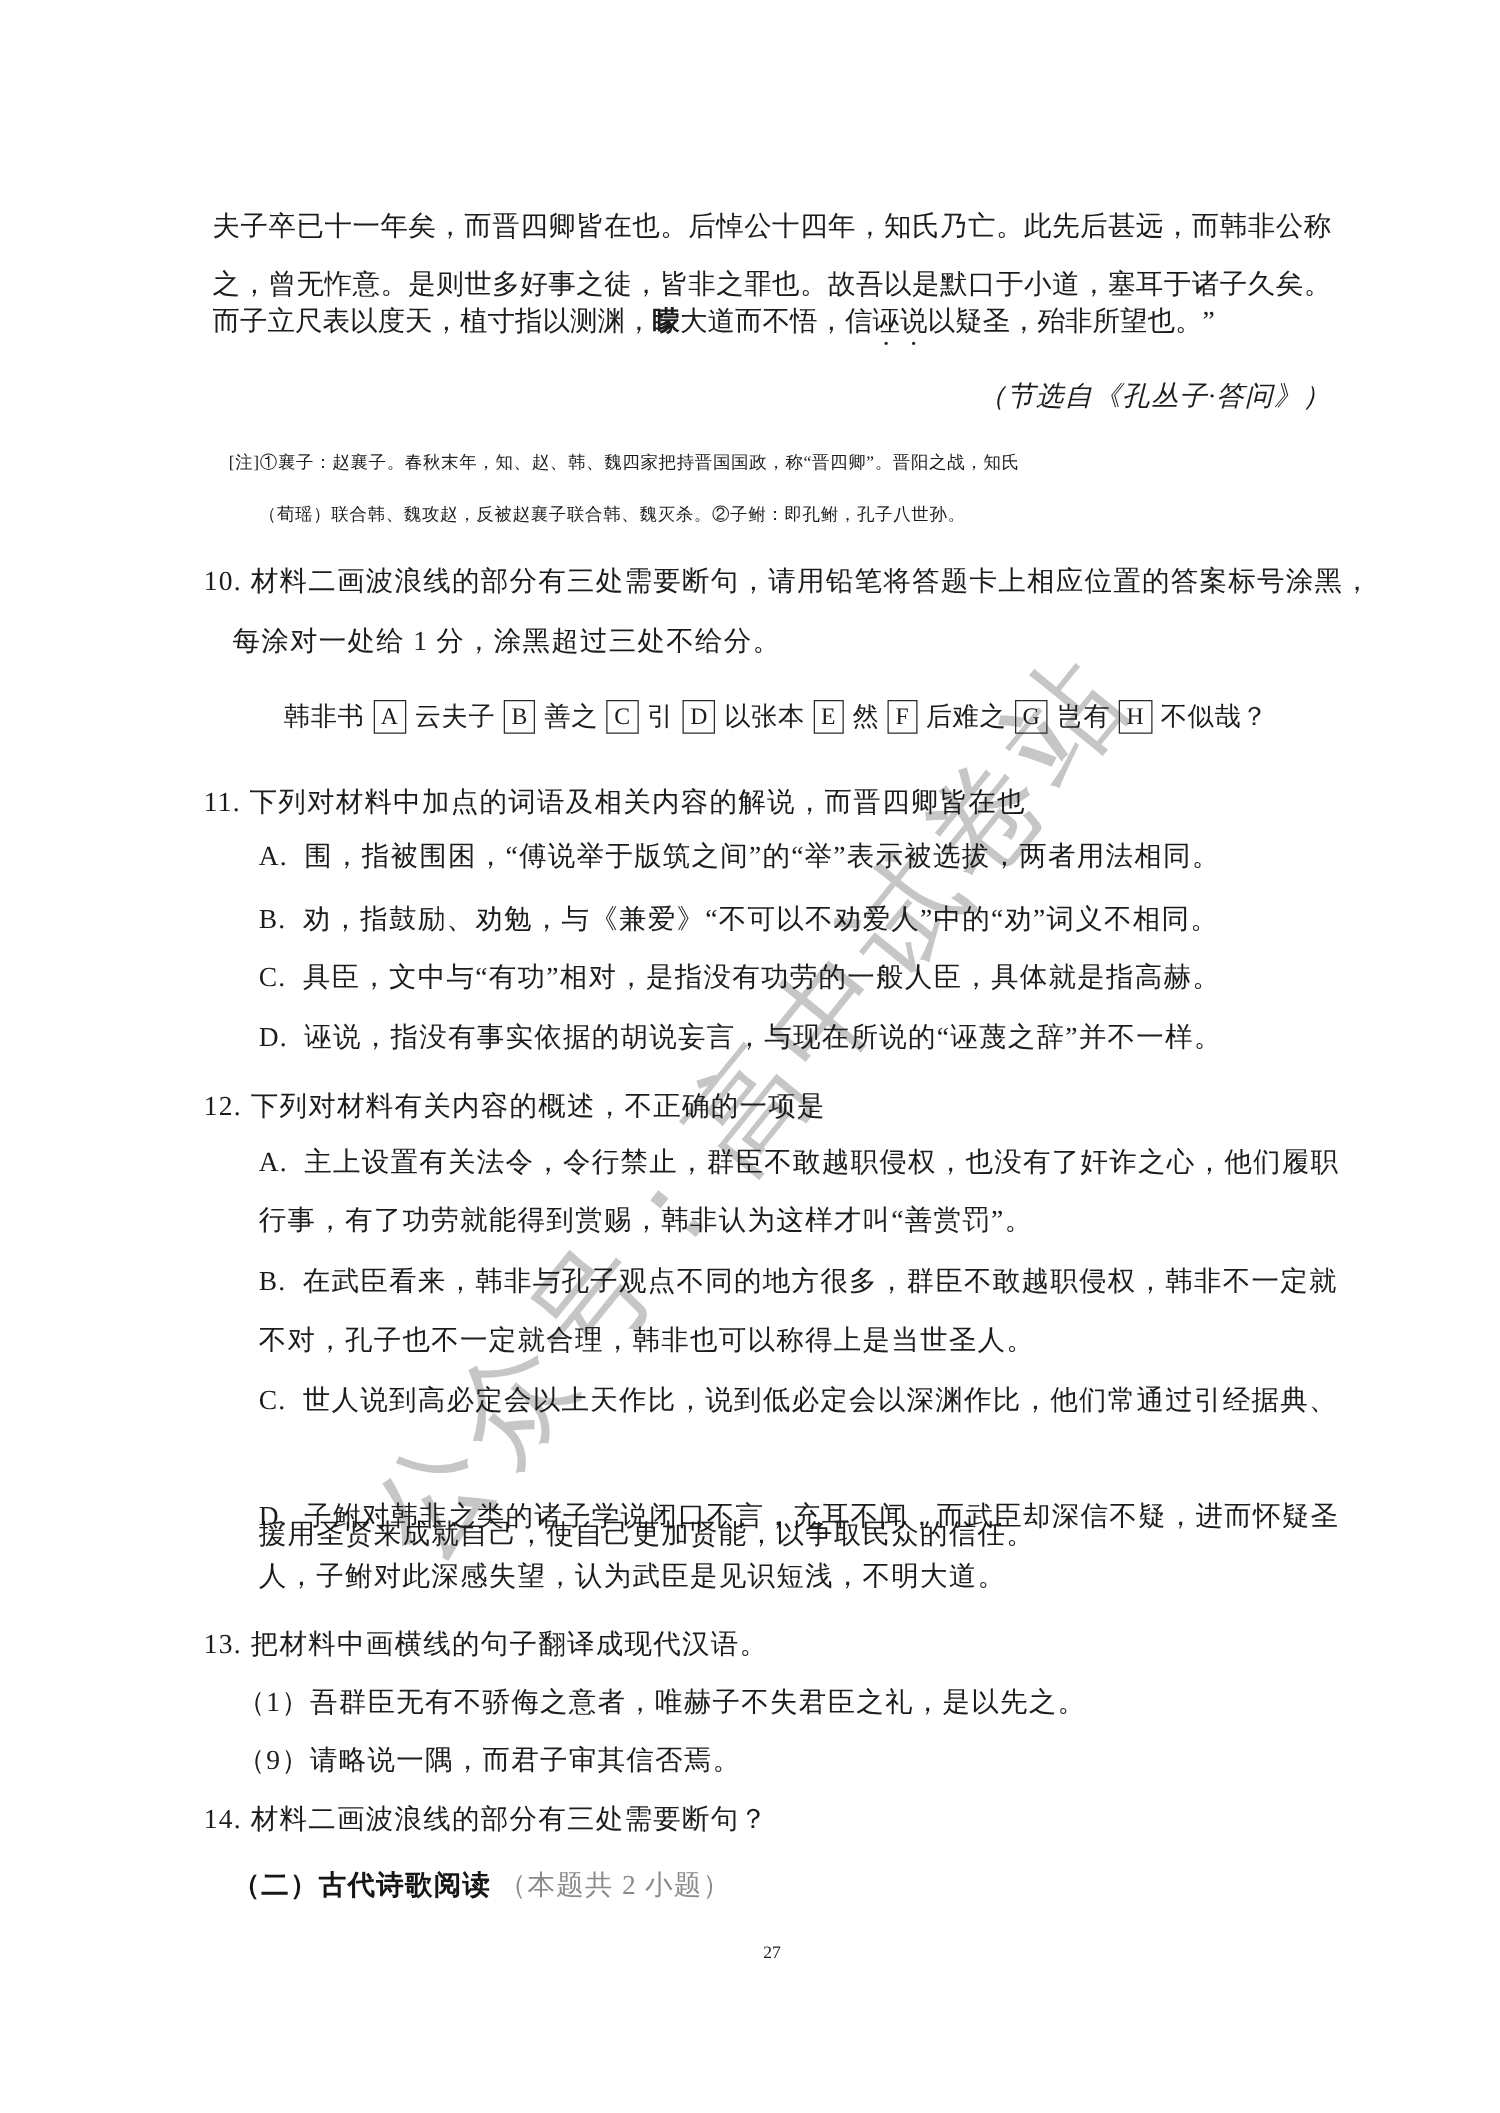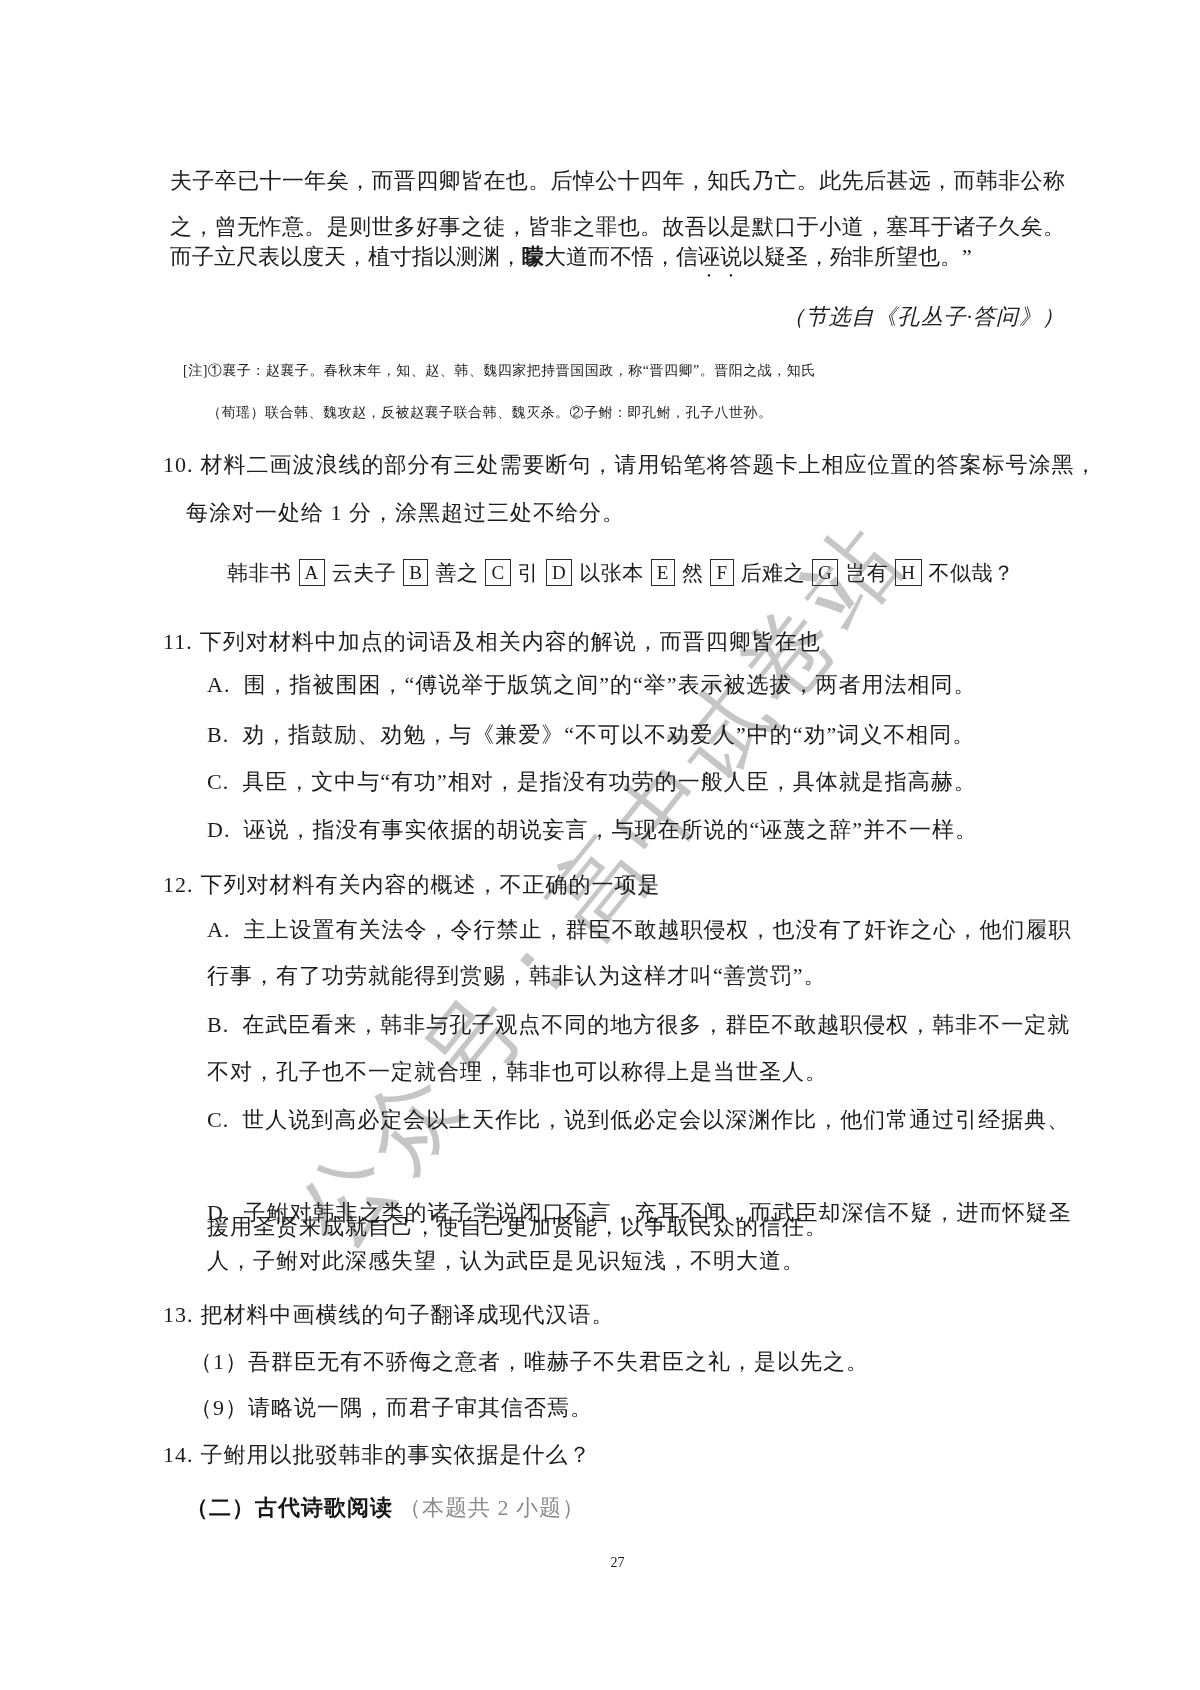--- a/index.html
+++ b/index.html
@@ -128,21 +128,21 @@
   </div>
   <div class="row" style="top:1246px;left:207px;">人，子鲋对此深感失望，认为武臣是见识短浅，不明大道。</div>
 
   <div class="row" style="top:1300px;left:163px;">
     <span class="num">13.</span><span>把材料中画横线的句子翻译成现代汉语。</span>
   </div>
   <div class="row" style="top:1347px;left:190px;">（1）吾群臣无有不骄侮之意者，唯赫子不失君臣之礼，是以先之。</div>
   <div class="row" style="top:1393px;left:190px;">（9）请略说一隅，而君子审其信否焉。</div>
 
   <div class="row" style="top:1440px;left:163px;">
-    <span class="num">14.</span><span>子鲋用以批驳韩非的事实依据是什么？</span>
+    <span class="num">14.</span><span>材料二画波浪线的部分有三处需要断句？</span>
   </div>
 
   <div class="row" style="top:1493px;left:186px;">
     <span class="section-bold">（二）古代诗歌阅读</span><span class="section-light">（本题共 2 小题）</span>
   </div>
 
   <div class="row pagenum" style="top:1548px;">27</div>
 
 </div>
 

